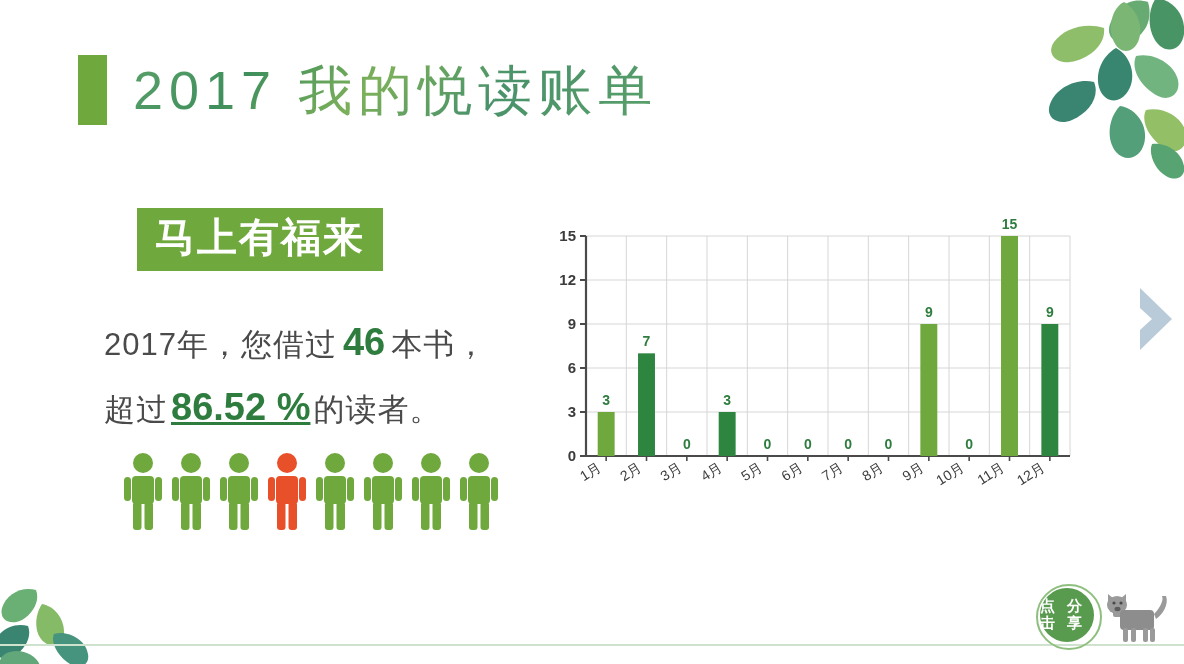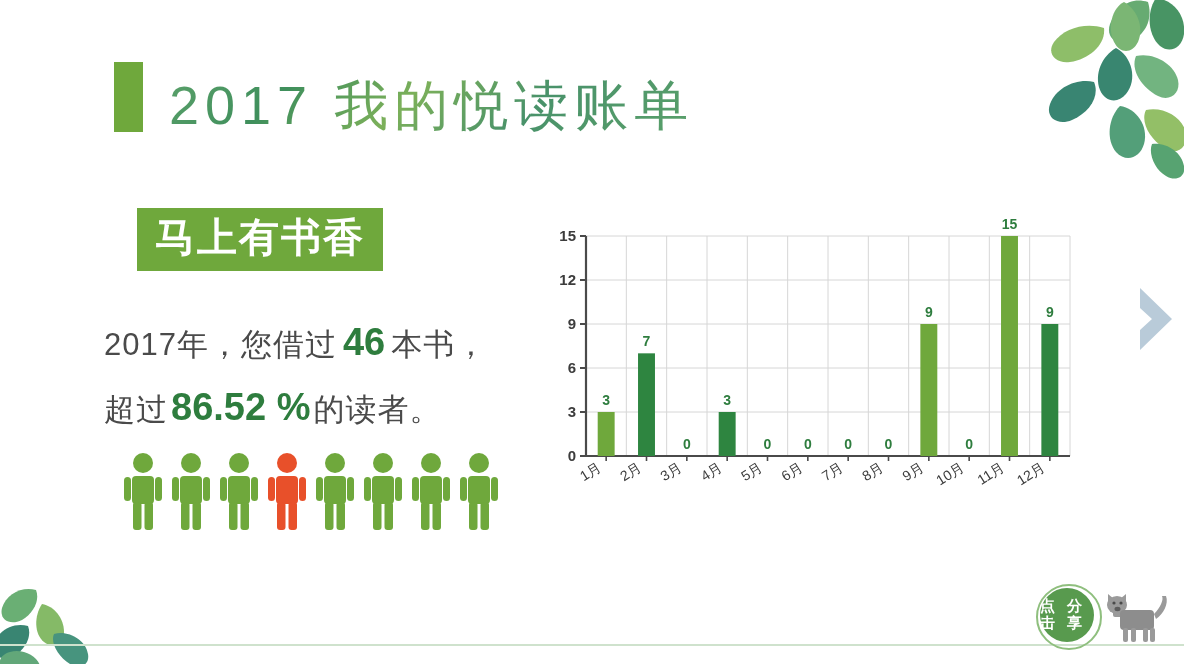--- a/index.html
+++ b/index.html
@@ -23,23 +23,22 @@
   .leaf-deco { position: absolute; pointer-events: none; }
   #leaves-top-right { top: -6px; right: -4px; width: 190px; height: 186px; }
   #leaves-bottom-left { bottom: -4px; left: -10px; width: 120px; height: 104px; }
 
   
   #title-row {
     position: absolute;
     left: 78px;
     top: 48px;
     display: flex;
-    align-items: flex-end;
+    align-items: center;
     height: 84px;
-    margin-left: 36px;
   }
   #title-accent-bar {
     width: 29px;
     height: 70px;
     background: #6FA83C;
     margin-right: 26px;
     flex: none;
   }
   #title-text {
     font-size: 54px;
@@ -86,20 +85,21 @@
     font-size: 38px;
     letter-spacing: 0;
     padding: 0 6px;
   }
   #summary-text .pct {
     color: #2E7D3E;
     font-weight: bold;
     font-size: 38px;
     letter-spacing: 0;
     padding: 0 3px;
+    text-decoration: underline;
   }
 
   
   #people-row {
     position: absolute;
     left: 124px;
     top: 452px;
     display: flex;
     gap: 10px;
   }
@@ -211,21 +211,21 @@
       <path d="M64 70 C78 66 96 76 98 90 C100 101 90 106 80 100 C68 93 60 78 64 70 Z" fill="#3e8f78"></path>
       <path d="M20 88 C32 84 48 92 50 102 L10 104 C8 96 12 90 20 88 Z" fill="#5aa372"></path>
     </g>
   </svg>
 
   <div id="title-row">
     <div id="title-accent-bar"></div>
     <div id="title-text">2017 我的悦读账单</div>
   </div>
 
-  <div id="badge-book-borrow">马上有书香</div>
+  <div id="badge-book-borrow">马上有福来</div>
 
   <div id="summary-text">
     <span>2017年，您借过</span><span class="num">46</span><span>本书，</span><br>
     <span>超过</span><span class="pct">86.52 %</span><span>的读者。</span>
   </div>
 
   <div id="people-row">
       <svg class="person-icon" viewBox="0 0 38 78">
         <circle cx="19" cy="11" r="10" fill="#6FA83C"></circle>
         <rect x="8" y="24" width="22" height="28" rx="4" fill="#6FA83C"></rect>

